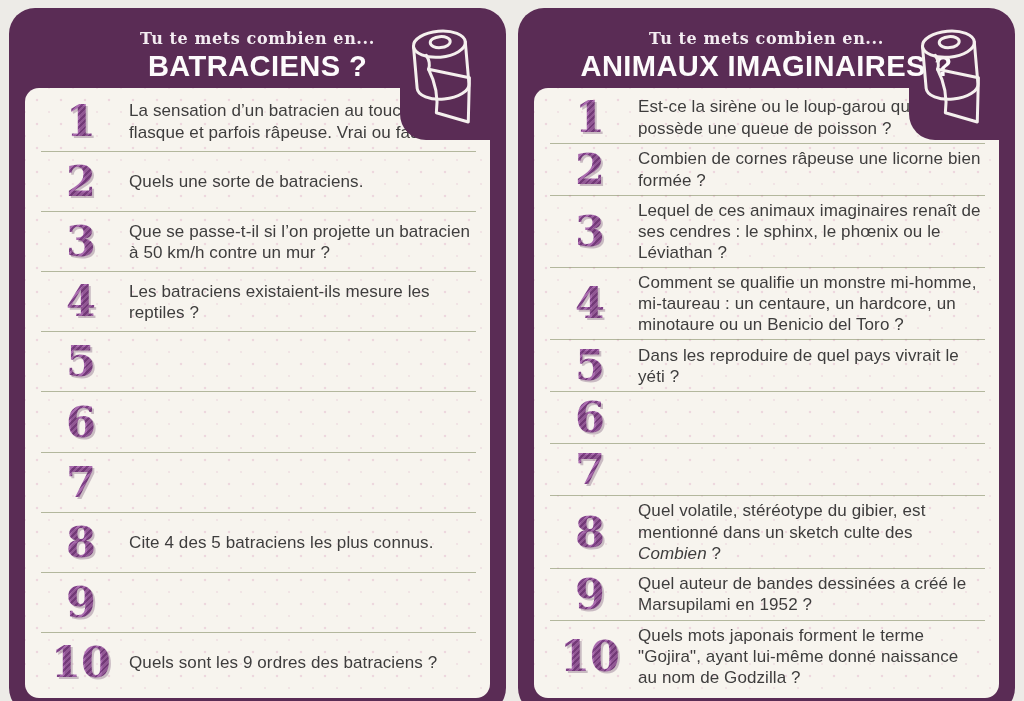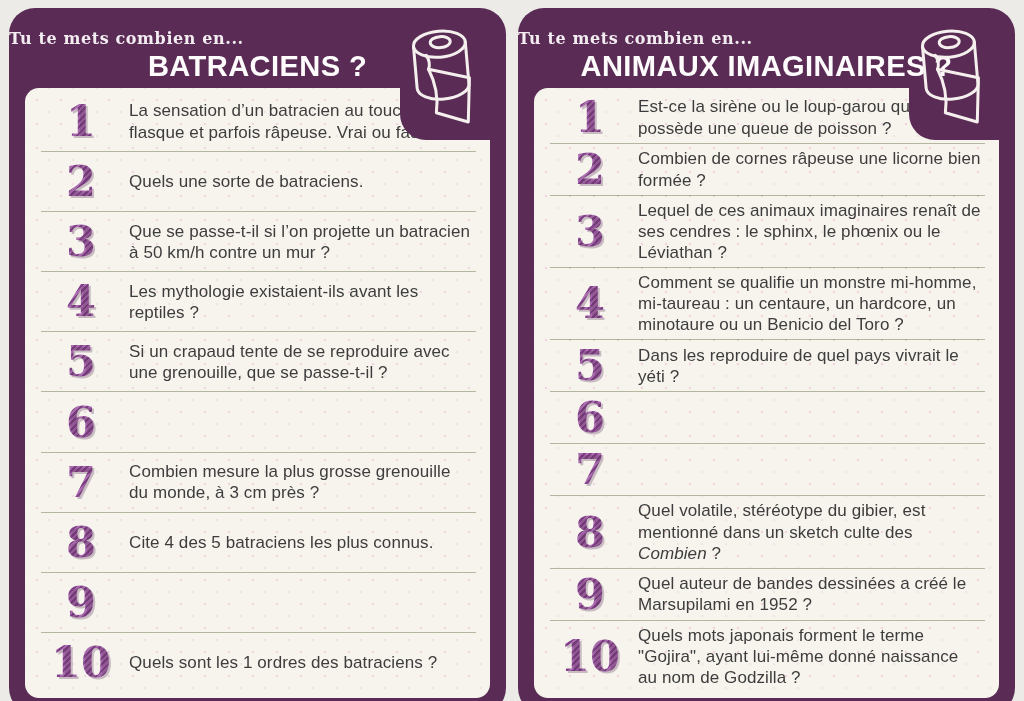--- a/index.html
+++ b/index.html
@@ -8,21 +8,21 @@
     background:#edebe7;
     font-family:"Liberation Sans",sans-serif;
   }
   .card{
     position:absolute;top:8px;width:497px;height:706px;
     background:#5a2c55;border-radius:26px;
   }
   .card.left{left:9px;}
   .card.right{left:518px;}
   .tagline{
-    position:absolute;top:21px;left:0;right:0;
+    position:absolute;top:21px;left:0;right:0;text-align:center;
     color:#f3ecf1;font-family:"DejaVu Serif",serif;font-weight:700;
     font-size:16px;letter-spacing:.6px;
   }
   .title{
     position:absolute;top:41px;left:0;right:0;text-align:center;
     color:#fdfbfc;font-weight:700;font-size:30px;letter-spacing:.4px;
     transform:scaleX(.97);
   }
   .panel{
     position:absolute;left:16px;right:16px;top:80px;bottom:16px;
@@ -77,43 +77,41 @@
         <div class="row">
           <div class="qnum">2</div>
           <div class="qtext">Quels une sorte de batraciens.</div>
         </div>
         <div class="row">
           <div class="qnum">3</div>
           <div class="qtext">Que se passe-t-il si l’on projette un batracien à 50 km/h contre un mur ?</div>
         </div>
         <div class="row">
           <div class="qnum">4</div>
-          <div class="qtext">Les mythologie existaient-ils avant les reptiles ?</div>
+          <div class="qtext">Les batraciens existaient-ils mesure les reptiles ?</div>
         </div>
         <div class="row">
           <div class="qnum">5</div>
-          <div class="qtext">Si un crapaud tente de se reproduire avec une grenouille, que se passe-t-il ?</div>
         </div>
         <div class="row">
           <div class="qnum">6</div>
         </div>
         <div class="row">
           <div class="qnum">7</div>
-          <div class="qtext">Combien mesure la plus grosse grenouille du monde, à 3 cm près ?</div>
         </div>
         <div class="row">
           <div class="qnum">8</div>
           <div class="qtext">Cite 4 des 5 batraciens les plus connus.</div>
         </div>
         <div class="row">
           <div class="qnum">9</div>
         </div>
         <div class="row">
           <div class="qnum">10</div>
-          <div class="qtext">Quels sont les 1 ordres des batraciens ?</div>
+          <div class="qtext">Quels sont les 9 ordres des batraciens ?</div>
         </div>
       </div>
   </div>
   <div class="icon-tab"></div>
   <svg class="roll" viewBox="0 0 78 112">
     <g transform="rotate(-5 39 52)" fill="none" stroke="#f5f0ee" stroke-width="3" stroke-linejoin="round" stroke-linecap="round">
       <path d="M12 22 v42 a26 13 0 0 0 52 0 V22"></path>
       <ellipse cx="38" cy="22" rx="26" ry="13"></ellipse>
       <ellipse cx="39" cy="20" rx="10" ry="5.5"></ellipse>
       <path d="M24 32 q4 8 1 14"></path>

